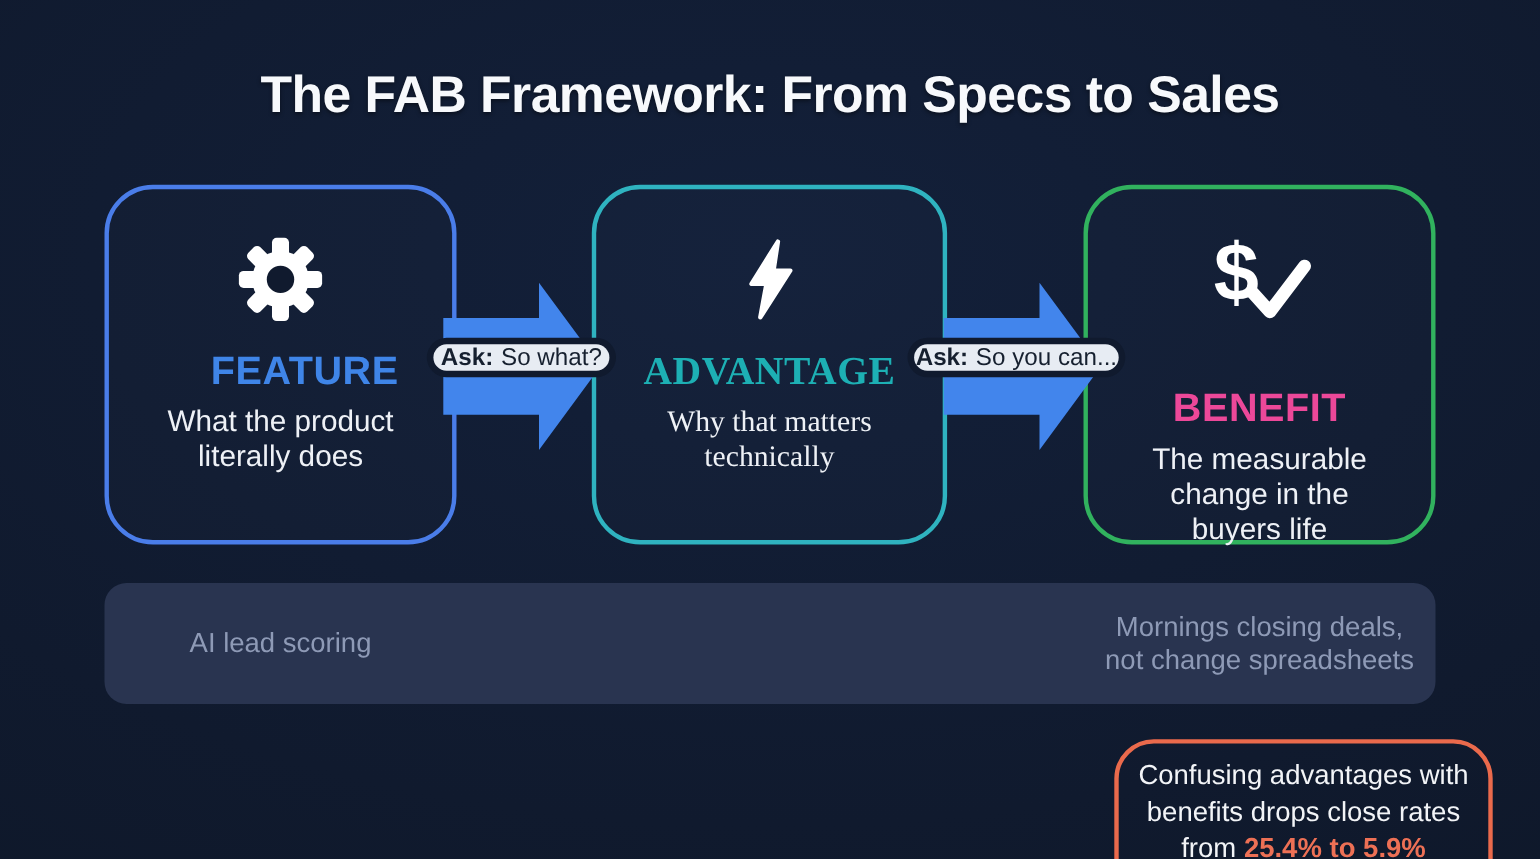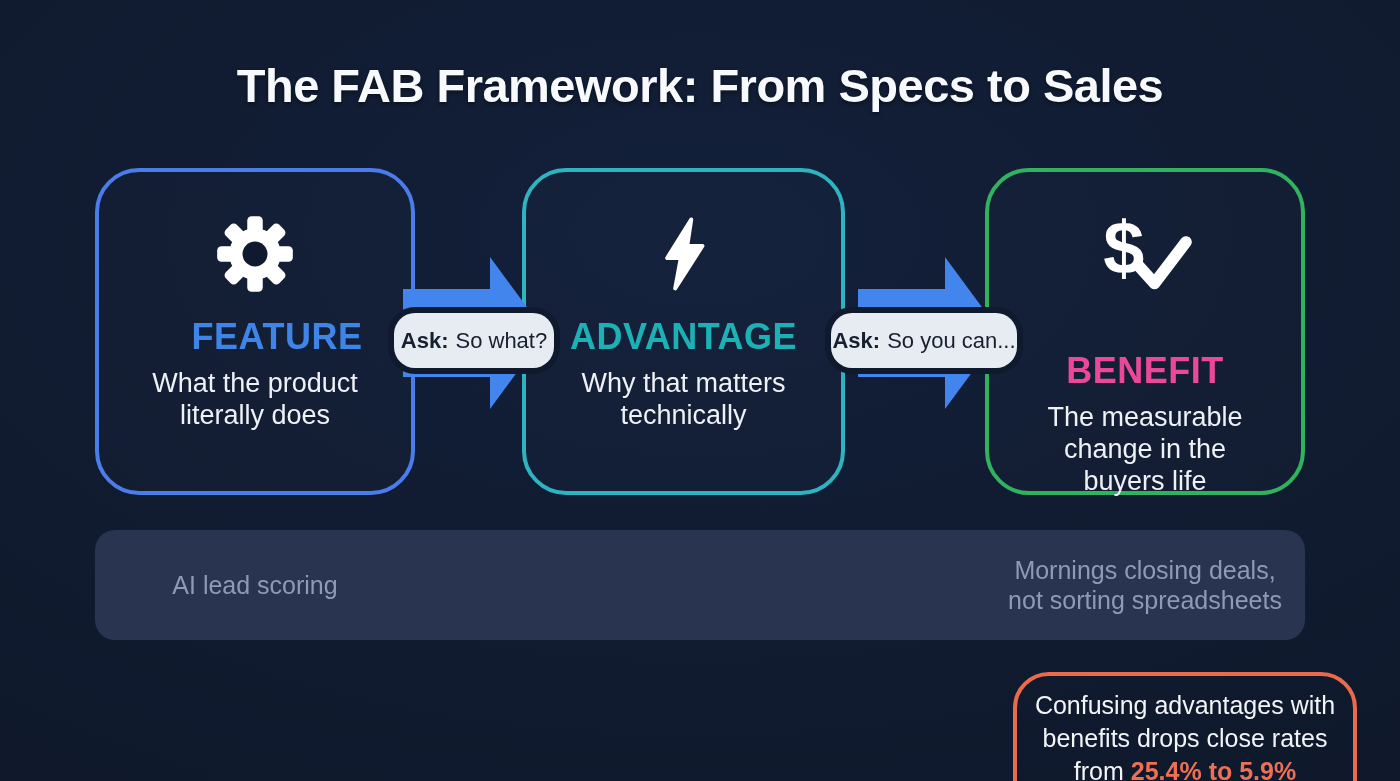--- a/index.html
+++ b/index.html
@@ -17,40 +17,40 @@
     text-shadow:0 2px 4px rgba(0,0,0,0.45);
   }
 
   .stage-card{
     position:absolute;top:168px;width:320px;height:327px;
     border-radius:44px;border:4px solid;box-sizing:border-box;
     display:flex;flex-direction:column;align-items:center;
     padding-top:34px;z-index:2;background:rgba(255,255,255,0.01);
   }
   .stage-card.feature{left:95px;border-color:#4a7de9;}
-  .stage-card.advantage{left:522px;width:323px;border-color:#2fb3c0;}
+  .stage-card.advantage{left:538px;width:323px;border-color:#2fb3c0;font-family:Liberation Serif, serif;}
   .stage-card.benefit{left:985px;border-color:#31b25e;}
 
   .stage-icon{height:96px;display:flex;align-items:center;justify-content:center;margin-bottom:14px;}
 
   .stage-label{font-size:36px;font-weight:700;letter-spacing:0.5px;margin-bottom:10px;}
   .feature  .stage-label{color:#3f85e8;margin-left:44px;}
   .advantage .stage-label{color:#1db0b4;}
   .benefit  .stage-label{color:#ec4899;margin-top:40px;}
 
   .stage-desc{
     font-size:27px;color:#eef1f6;text-align:center;line-height:1.18;
     width:250px;font-weight:400;
   }
   .benefit .stage-desc{width:215px;}
 
   .arrows-layer{position:absolute;left:0;top:0;z-index:3;pointer-events:none;}
 
   .ask-pill{
-    position:absolute;top:313px;height:55px;z-index:4;
+    position:absolute;top:313px;height:24px;z-index:4;
     background:#e7ecf3;border-radius:21px;
     box-shadow:0 0 0 6px #101a2e;
     display:flex;align-items:center;justify-content:center;gap:7px;
     font-size:22px;color:#16202f;white-space:nowrap;
   }
   .ask-pill .ask-word{font-weight:700;}
   .pill-1{left:394px;width:160px;}
   .pill-2{left:831px;width:186px;}
 
   .examples-panel{
@@ -132,21 +132,21 @@
     <span class="ask-word">Ask:</span>
     <span>So what?</span>
   </div>
   <div class="ask-pill pill-2">
     <span class="ask-word">Ask:</span>
     <span>So you can...</span>
   </div>
 
   <div class="examples-panel"></div>
   <div class="example-item example-1">AI lead scoring</div>
-  <div class="example-item example-3">Mornings closing deals, not sorting spreadsheets</div>
+  <div class="example-item example-3">Mornings closing deals, not change spreadsheets</div>
 
   <div class="stat-callout">
     <div class="callout-text">
       <span>Confusing advantages with benefits drops close rates from</span>
       <span> </span>
       <span class="callout-highlight">25.4% to 5.9%</span>
     </div>
   </div>
 
 </div>

